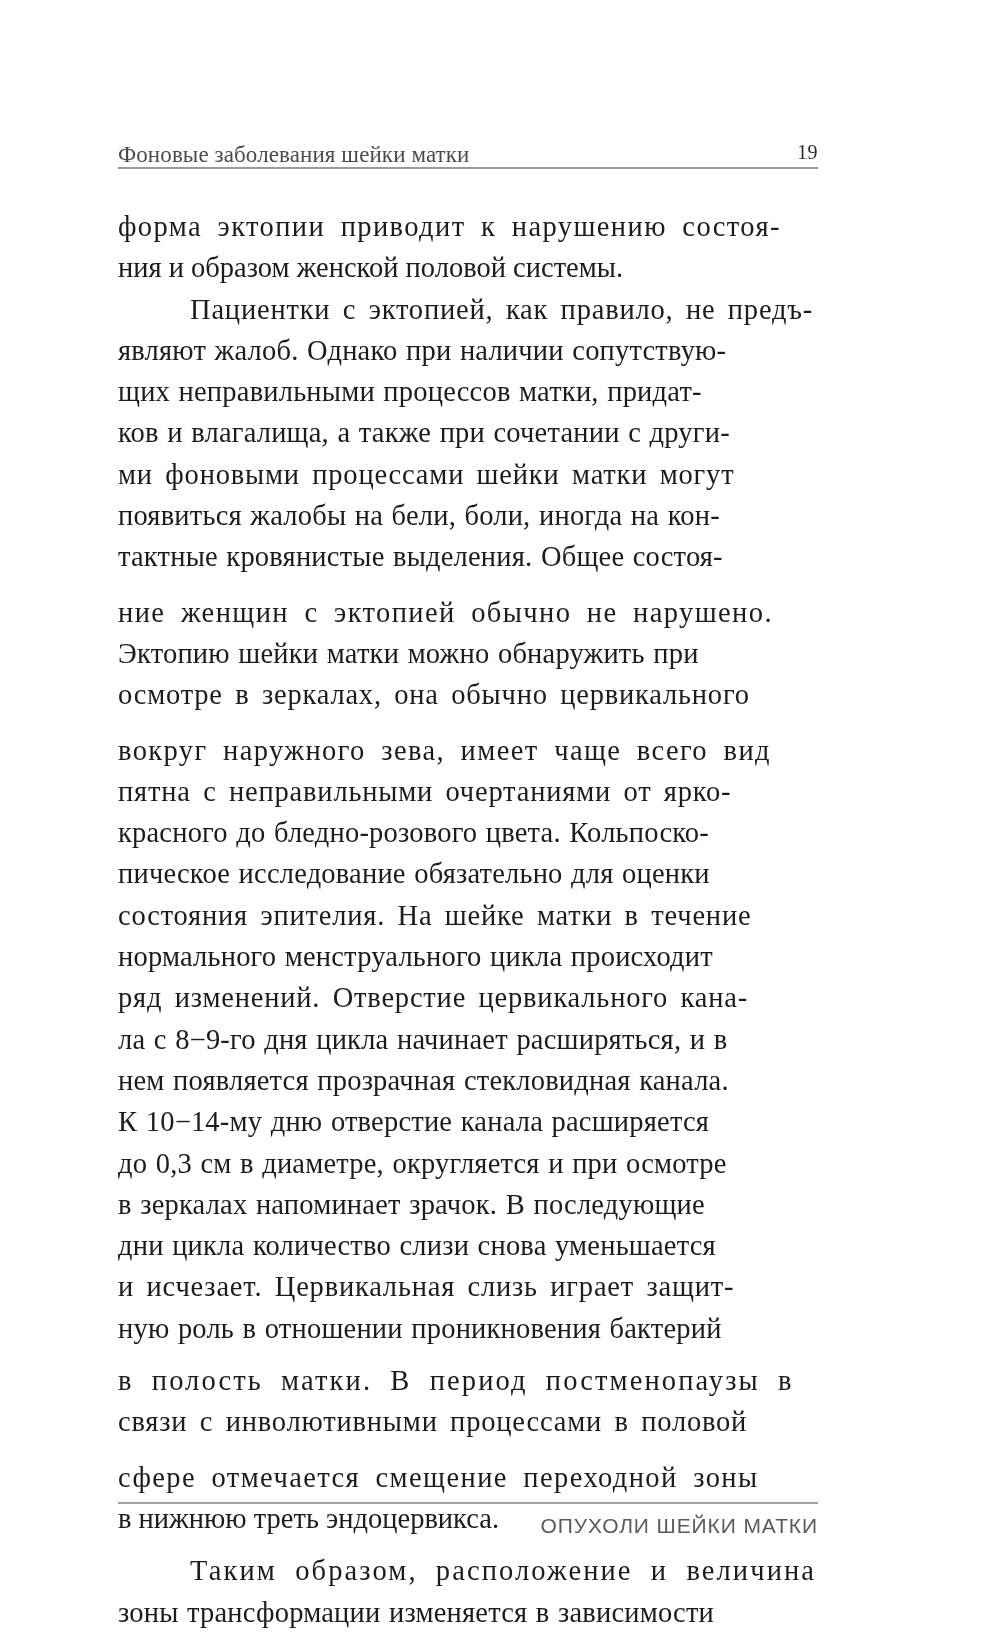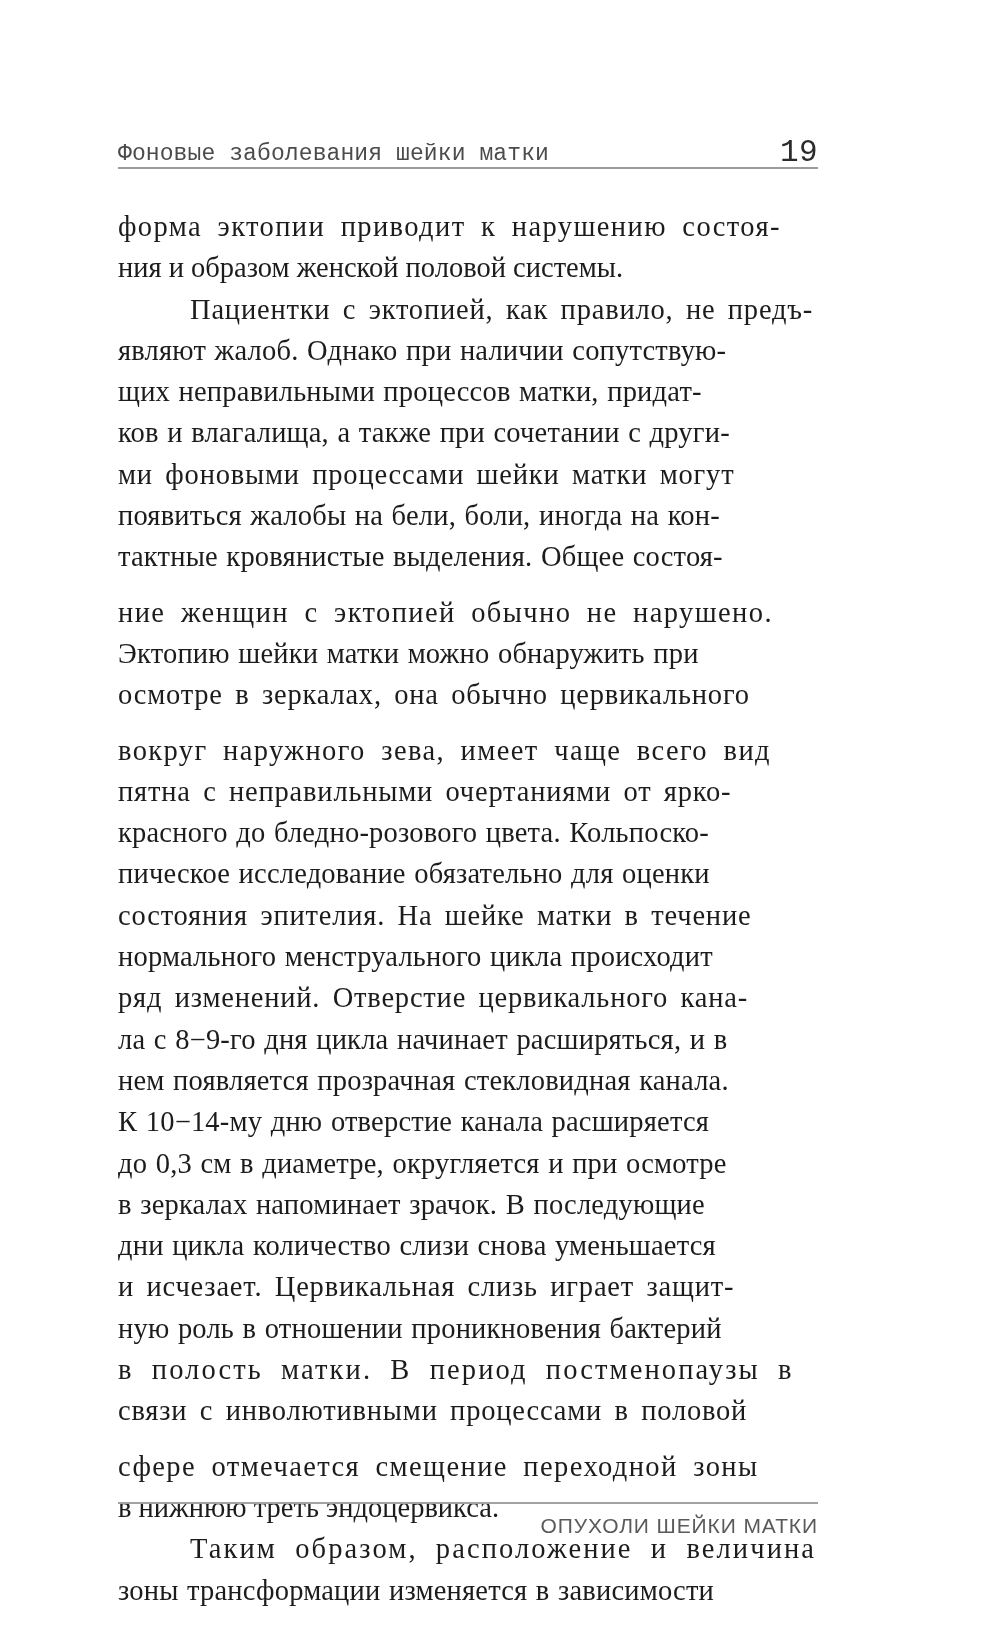--- a/index.html
+++ b/index.html
@@ -32,30 +32,30 @@
     position: absolute;
     left: 118px;
     top: 124px;
     width: 700px;
     height: 44px;
     display: flex;
     align-items: flex-end;
     justify-content: space-between;
   }
   .running-head-title {
-    font-family: Liberation Mono, monospace;
+    font-family: Liberation Serif, serif;
     font-size: 23px;
     line-height: 27px;
     color: #4b4b4b;
     letter-spacing: 0.1px;
     white-space: nowrap;
   }
   .running-head-folio {
-    font-family: Liberation Mono, monospace;
-    font-size: 31px;
+    font-family: Liberation Serif, serif;
+    font-size: 20px;
     line-height: 31px;
     color: #2b2b2b;
     letter-spacing: 0.4px;
   }
   .head-rule {
     position: absolute;
     left: 118px;
     top: 167px;
     width: 700px;
     height: 2px;
@@ -83,21 +83,21 @@
     text-align: justify;
   }
   .line > span.stretch {
     display: inline-block;
     width: 100%;
   }
   .line.sp2 { letter-spacing: 0.2px;  word-spacing: 1.2px; }
   .line.sp3 { letter-spacing: 0.8px;  word-spacing: 4.5px; }
   .line.sp4 { letter-spacing: 1.4px;  word-spacing: 7px; margin-top: 14px;   }
   .line.sp5 { letter-spacing: 0px;    word-spacing: 0px;   }
-  .line.sp6 { letter-spacing: 2.1px;  word-spacing: 9px;   }
+  .line.sp6 { letter-spacing: 2.1px;  word-spacing: 9px; margin-top: 11px;   }
 
   
   .foot-rule {
     position: absolute;
     left: 118px;
     top: 1502px;
     width: 700px;
     height: 2px;
     background: #a2a2a2;
   }

